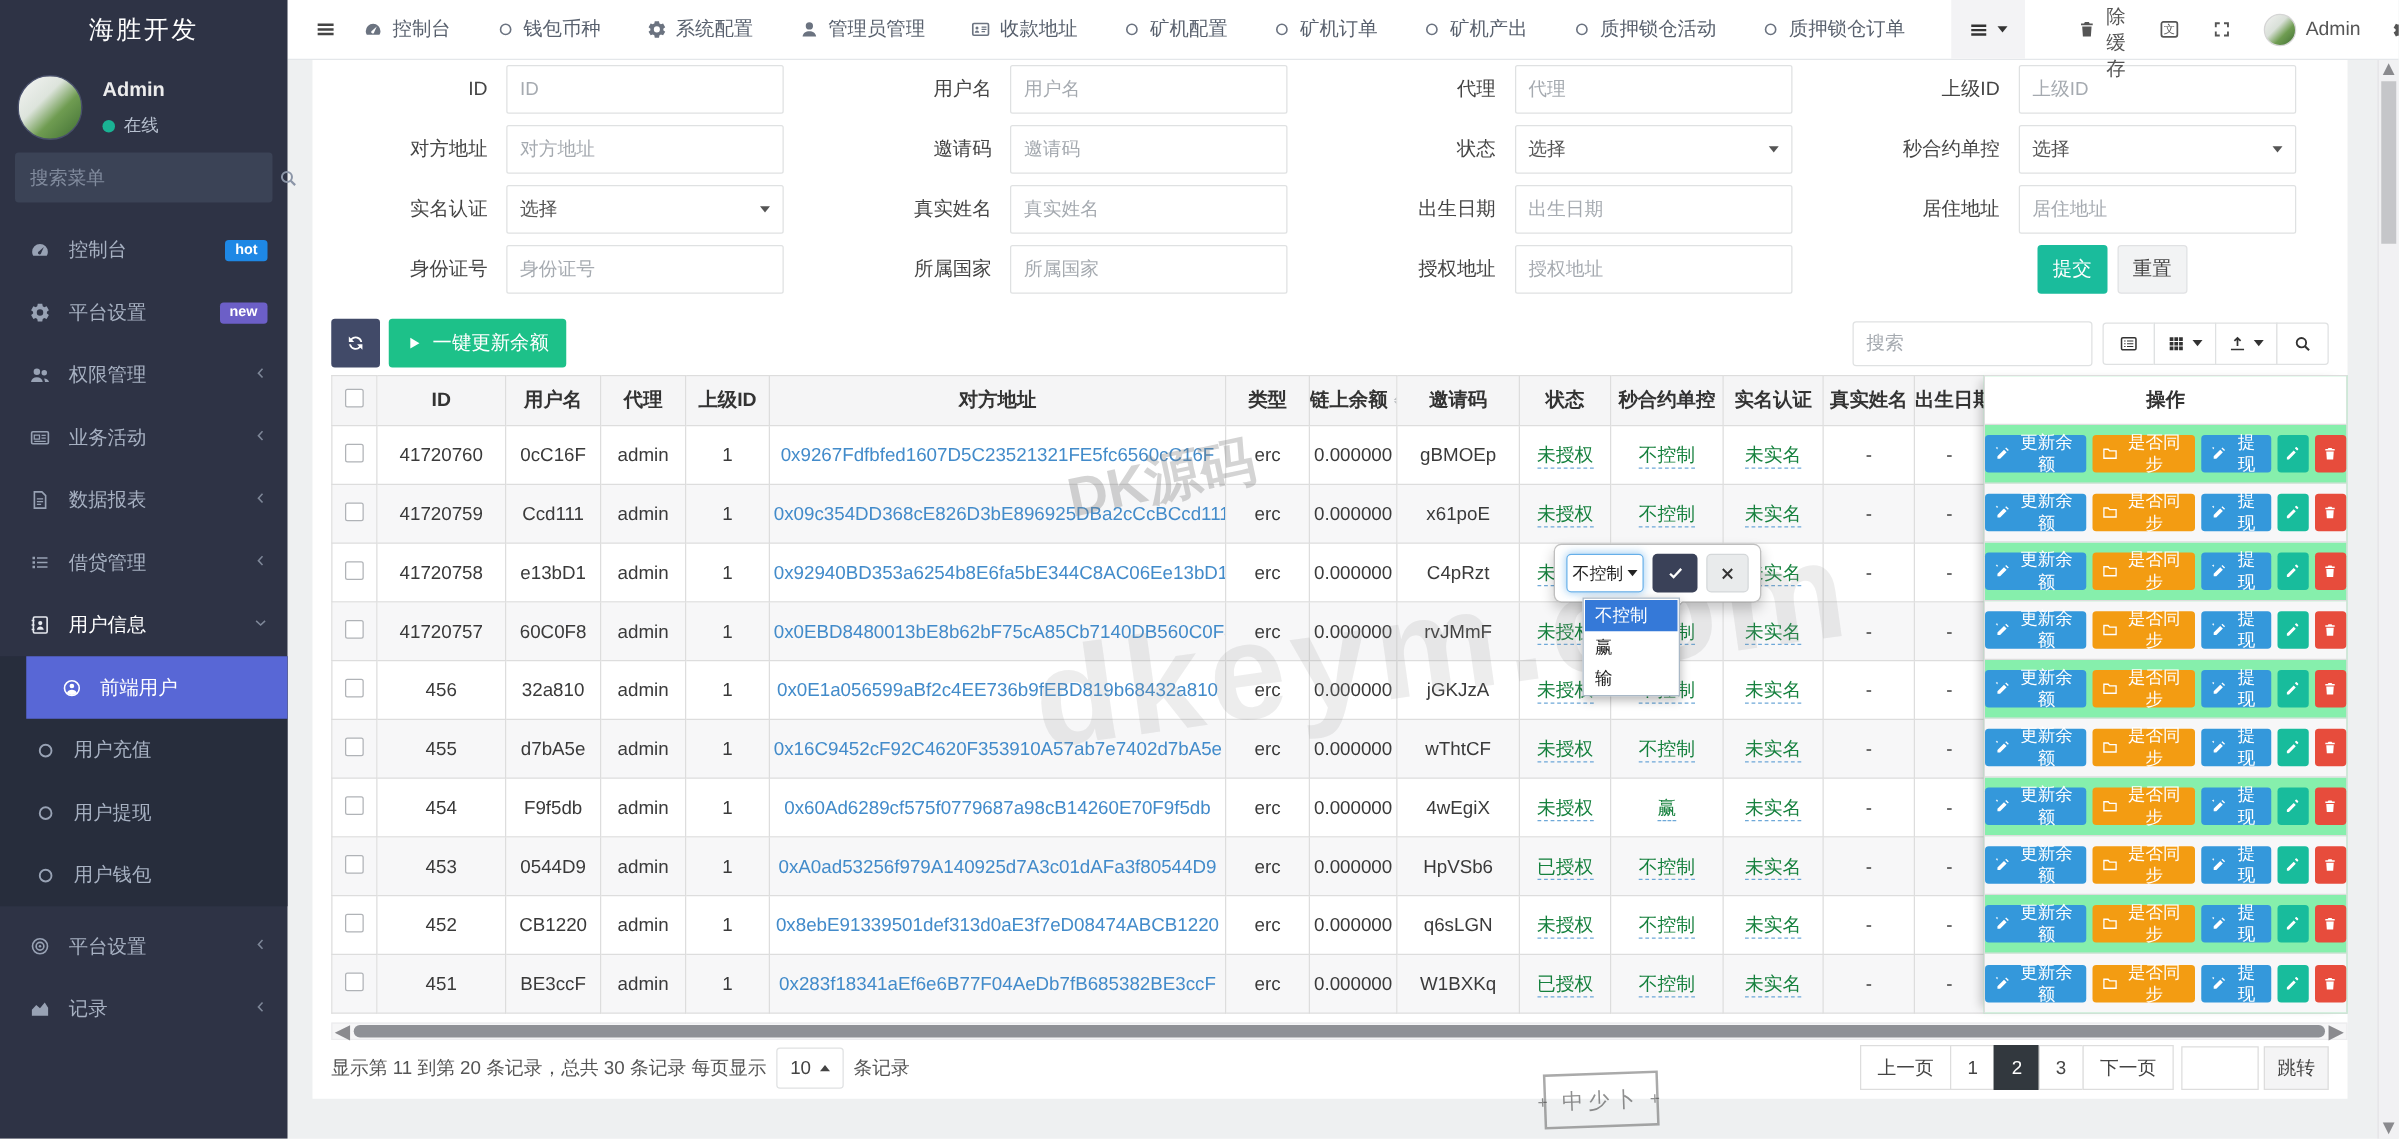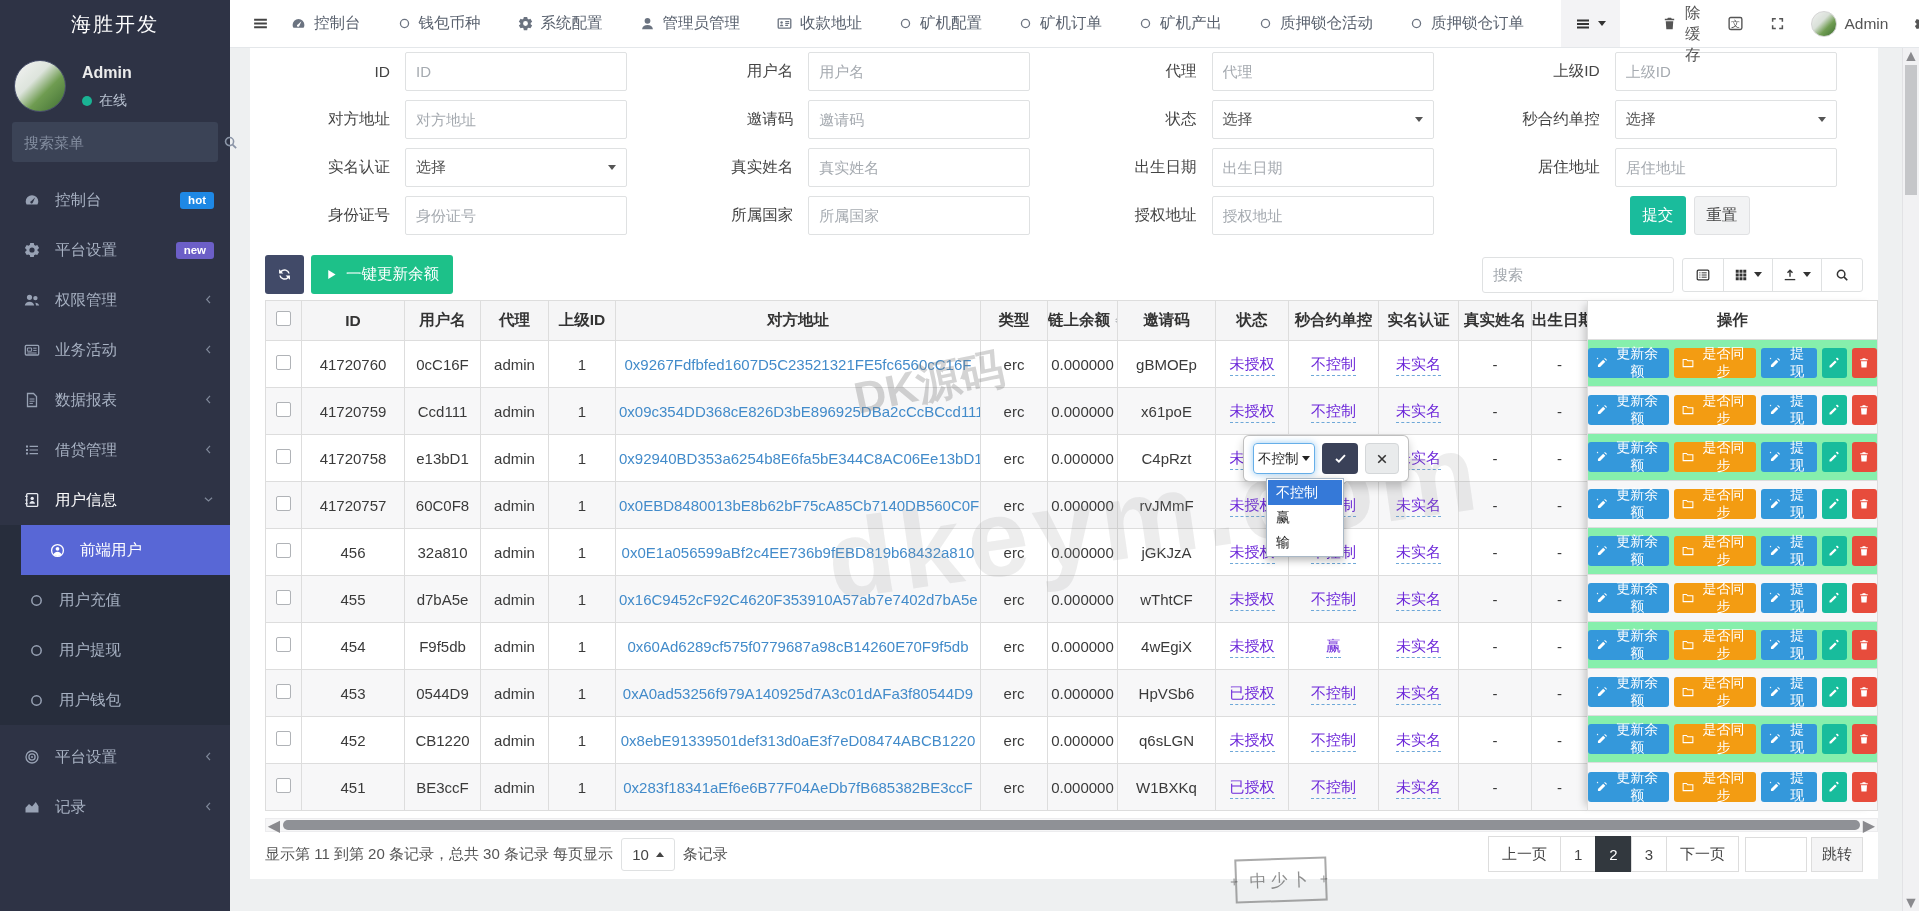--- a/index.html
+++ b/index.html
@@ -74,21 +74,21 @@
   .tb-btn:first-child { border-radius:3px 0 0 3px; margin-left:0; }
   .tb-btn:last-child { border-radius:0 3px 3px 0; }
 
   
   .table-zone { position:absolute; left:15px; top:252px; }
   table { border-collapse:collapse; table-layout:fixed; width:1322px; font-size:15px; color:#3a3a3a; }
   th { background:#f5f5f6; font-weight:bold; height:40px; border:1px solid #ddd; font-size:15.5px; color:#333; overflow:hidden; white-space:nowrap; }
   td { height:47px; border:1px solid #ddd; text-align:center; padding:0 3px; overflow:hidden; white-space:nowrap; background:#fff; }
   tr.even td { background:#f7f7f8; }
   a.lnk { color:#428bca; text-decoration:none; cursor:pointer; }
-  .editable { color:#6d28d9; border-bottom:1px dashed #6ea8d8; cursor:pointer; padding-bottom:1px;font-family:Liberation Mono, monospace; }
+  .editable { color:#15803d; border-bottom:1px dashed #6ea8d8; cursor:pointer; padding-bottom:1px; }
   .cb { width:15px; height:15px; border:1px solid #b0b3b7; border-radius:2px; background:#fff; display:inline-block; cursor:pointer; }
   .sort { display:inline-flex; flex-direction:column; gap:1px; margin-left:5px; vertical-align:middle; }
   .sort .caret { border-width:4px; border-top-color:#b9bcbf; } .sort .caret.up { border-bottom-color:#b9bcbf; }
 
   
   .op-col { position:absolute; left:1322px; top:0; width:291px; background:#86efac; border:1px solid #ddd; border-left:1px solid #ddd; box-shadow:-7px 0 8px -5px rgba(0,0,0,.22); }
   .op-head { height:39px; display:flex; align-items:center; justify-content:center; font-weight:bold; font-size:15.5px; border-bottom:1px solid #ddd; background:#fff; }
   .op-row { height:47px; display:flex; align-items:center; justify-content:center; gap:5px; border-bottom:1px solid #ddd; }
   .op-row:last-child { border-bottom:none; }
   .op-row.even { background:#f7f7f8; }

